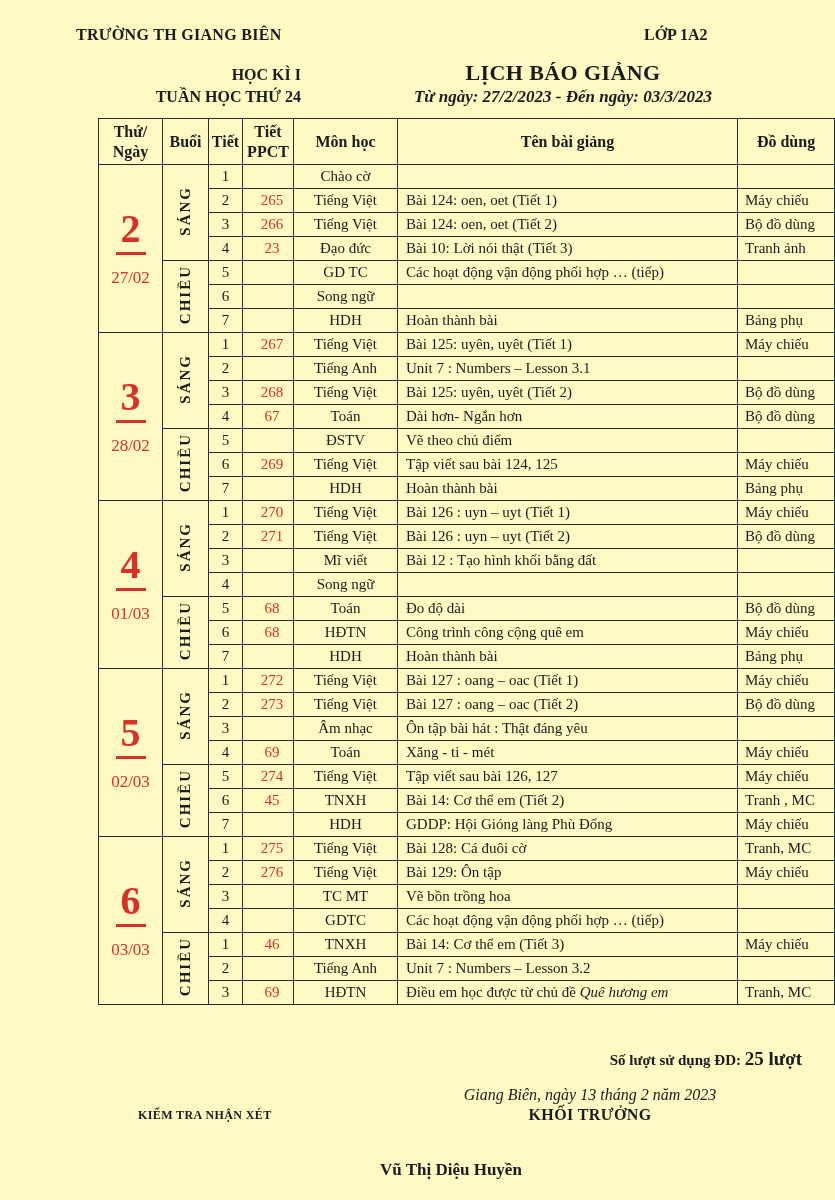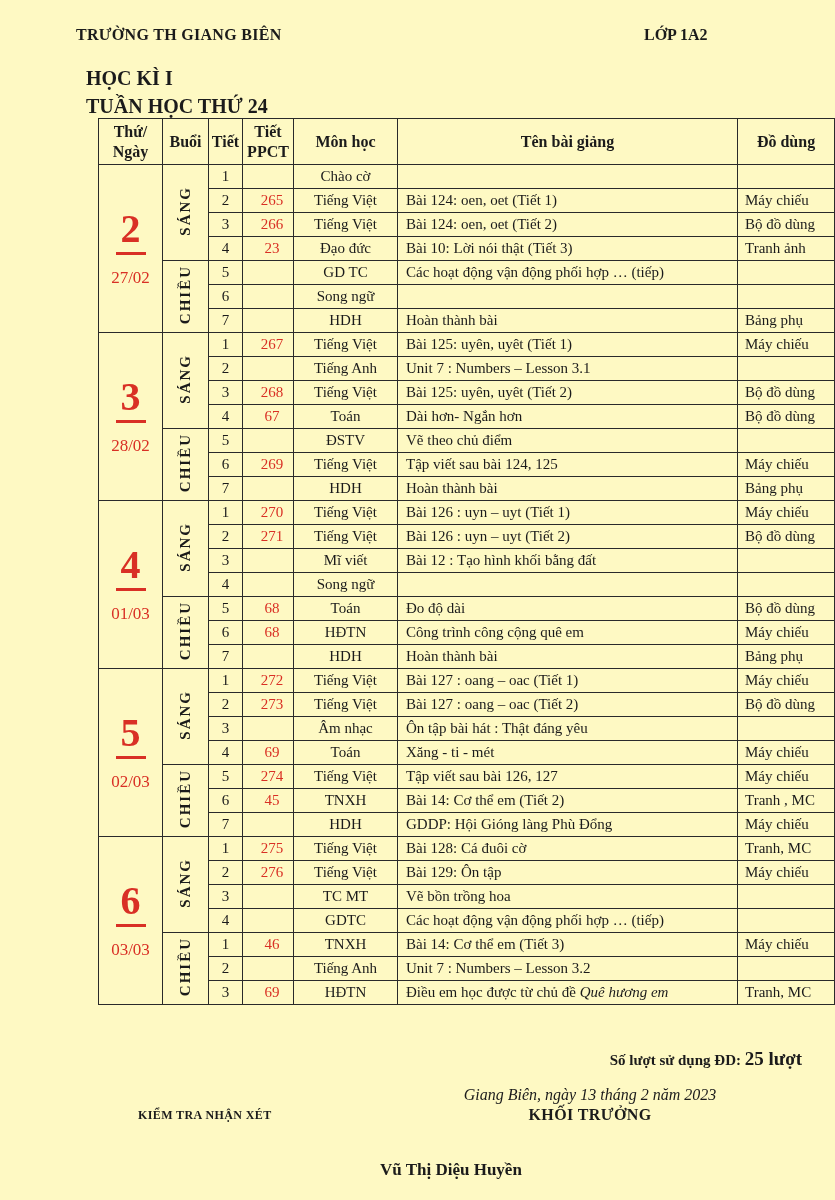--- a/index.html
+++ b/index.html
@@ -7,22 +7,22 @@
   body {
     width:835px; height:1200px;
     font-family:"Liberation Serif","DejaVu Serif",serif;
     color:#1b1b1b;
   }
   .page { position:relative; width:835px; height:1200px; background:#fef9c3; overflow:hidden; }
 
   
   .school   { position:absolute; left:76px;  top:26px; font-size:16px; font-weight:bold; letter-spacing:.3px; }
   .klass    { position:absolute; left:644px; top:26px; font-size:16px; font-weight:bold; }
-  .sem-block{ position:absolute; left:86px;  top:64px; width:215px; text-align:left;
-              font-size:20px; font-weight:bold; line-height:1.4; }
+  .sem-block{ position:absolute; left:86px;  top:64px; width:215px; text-align:right;
+              font-size:16px; font-weight:bold; line-height:1.4; }
   .title-block { position:absolute; left:368px; top:60px; width:390px; text-align:center; }
   .doc-title   { font-size:22px; font-weight:bold; letter-spacing:.4px; }
   .date-range  { font-size:17px; font-weight:bold; font-style:italic; margin-top:1px; }
 
   
   table { position:absolute; left:66px; top:118px; width:736px;
           border-collapse:collapse; table-layout:fixed;margin-left:32px; }
   th,td { border:1px solid #2a2a2a; overflow:hidden; }
   th { font-size:16px; font-weight:bold; height:46px; white-space:pre-line; line-height:1.25; text-align:center; }
   td { height:24px; font-size:15px; line-height:1.15; }
@@ -56,20 +56,24 @@
 <div class="page">
 
   <div class="school">TRƯỜNG TH GIANG BIÊN</div>
   <div class="klass">LỚP 1A2</div>
 
   <div class="sem-block">
     <div>HỌC KÌ I</div>
     <div>TUẦN HỌC THỨ 24</div>
   </div>
 
+  <div class="title-block">
+    <div class="doc-title">LỊCH BÁO GIẢNG</div>
+    <div class="date-range">Từ ngày: 27/2/2023 - Đến ngày: 03/3/2023</div>
+  </div>
 
   <table>
     <colgroup>
       <col style="width:64px">
         <col style="width:46px">
         <col style="width:34px">
       <col style="width:51px">
         <col style="width:104px">
         <col style="width:340px">
         <col style="width:97px">

